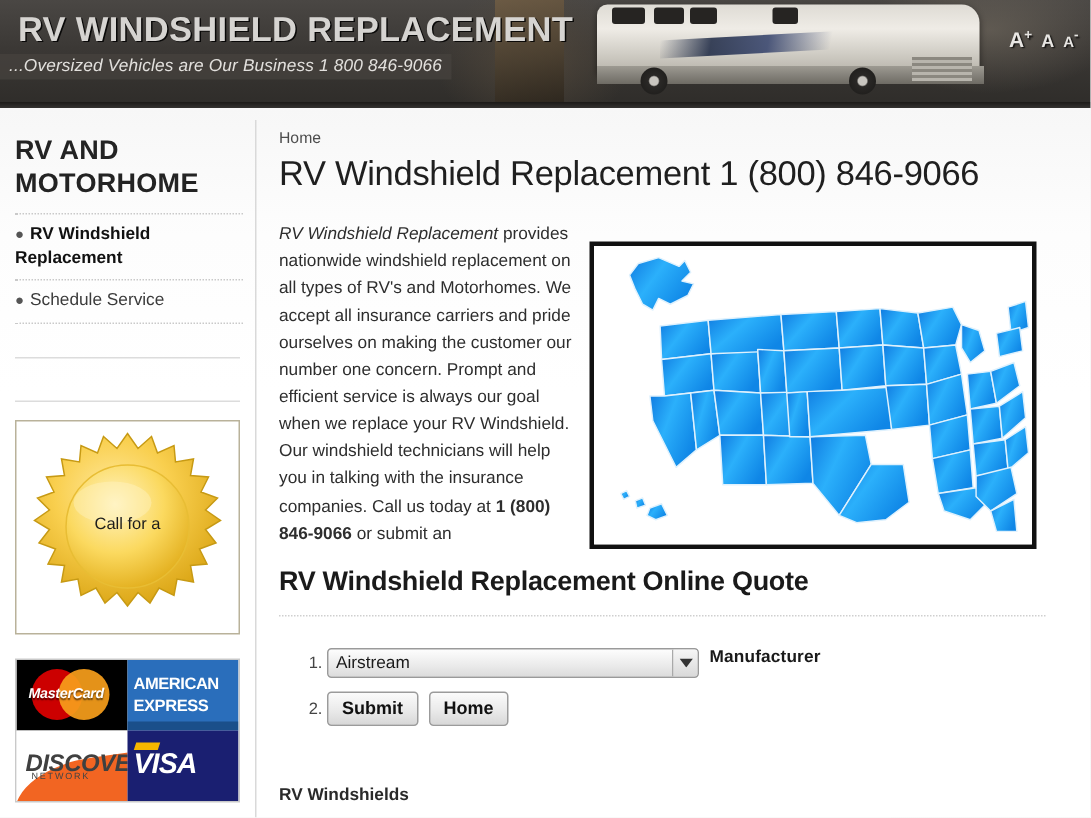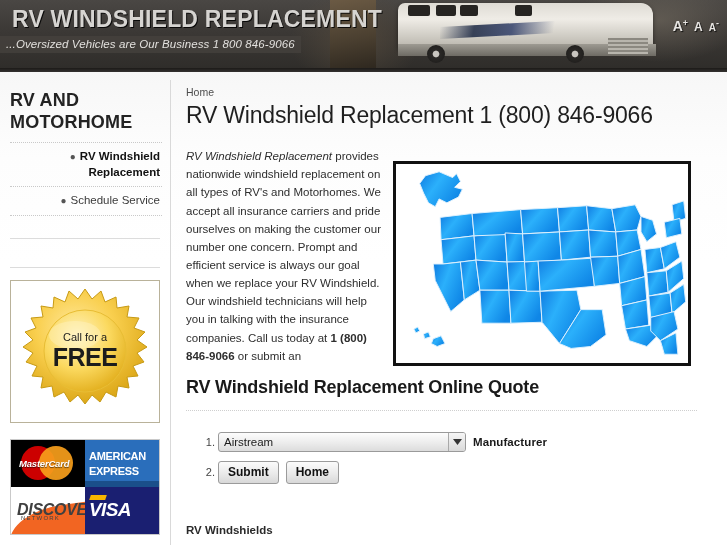--- a/index.html
+++ b/index.html
@@ -105,21 +105,21 @@
     padding: 18px 8px 0 10px;
   }
   .side-divider {
     position:absolute; left:170px; top:8px; width:1px; height:465px;
     background:#d9d9d9;
   }
   .widget-title {
     font-size: 18px; font-weight: bold; color: #232323;
     line-height: 1.2; letter-spacing: .2px; margin: 0 0 9px 0;
   }
-  .nav-list { list-style: none; margin: 0; padding: 0; text-align: right; }
+  .nav-list { list-style: none; margin: 0; padding: 0; }
   .nav-list li {
     border-top: 1px dotted #c9c9c9;
     padding: 6px 2px 6px 0;
     font-size: 11.5px; color: #3b3b3b; line-height: 1.35;
   }
   .nav-list li:last-child { border-bottom: 1px dotted #c9c9c9; }
   .nav-list li .bullet { color:#555; margin-right:4px; font-size:10px; }
   .nav-list li.current { font-weight: bold; color:#111; }
 
   .rule { height:1px; background:#dcdcdc; margin: 22px 2px 0 0; }
@@ -206,21 +206,21 @@
     margin: 0; font-size: 18px; font-weight: bold; color: #1a1a1a; letter-spacing: -.2px;
   }
   .dotted-rule {
     position: absolute; left: 0; top: 338px; width: 511px;
     border-top: 1px dotted #cfcfcf;
   }
 
   .form-area { position: absolute; left: 0; top: 360px; width: 511px; }
   ol.form-list { margin: 0; padding: 0 0 0 32px; list-style: decimal; }
   ol.form-list li { font-size: 11px; color: #444; margin-bottom: 9px; }
-  ol.form-list li .row { display: flex; align-items: center; gap: 7px; }
+  ol.form-list li .row { display: flex; gap: 7px; }
 
   select.mfr {
     width: 248px; height: 20px;
     font-family: "Liberation Sans", sans-serif; font-size: 11.5px; color:#1a1a1a;
     padding: 1px 2px 2px 5px;
     border: 1px solid #9a9a9a; border-radius: 3px;
     background: linear-gradient(180deg,#fdfdfd 0%, #ececec 55%, #dcdcdc 100%);
     -webkit-appearance: none; appearance: none;
   }
   .select-wrap { position: relative; display:inline-block; }
@@ -312,21 +312,20 @@
             </radialGradient>
           </defs>
           <g transform="translate(64,64)">
             <path d="M0,-62 L7,-52 L16,-60 L20,-49 L31,-54 L32,-43 L44,-45 L42,-34 L54,-33 L49,-23 L60,-19 L52,-11 L62,-4 L52,2 L59,11 L48,15 L53,25 L42,26 L44,37 L33,35 L31,46 L21,41 L15,51 L7,44 L0,53 L-7,44 L-15,51 L-21,41 L-31,46 L-33,35 L-44,37 L-42,26 L-53,25 L-48,15 L-59,11 L-52,2 L-62,-4 L-52,-11 L-60,-19 L-49,-23 L-54,-33 L-42,-34 L-44,-45 L-32,-43 L-31,-54 L-20,-49 L-16,-60 L-7,-52 Z" fill="url(#gseal)" stroke="#c79a14" stroke-width="1"></path>
             <circle r="41" fill="url(#ginner)" stroke="#e8bd34" stroke-width="1"></circle>
             <ellipse cx="-10" cy="-16" rx="26" ry="14" fill="#fff6c8" opacity=".4"></ellipse>
           </g>
         </svg>
         <div class="badge-text">
           <span class="bt-call">Call for a</span>
-          <span class="bt-free">FREE</span>
         </div>
       </div>
 
       <div class="cards-box">
         <div class="card-cell c-mc">
           <div class="mc-circ mc-red"></div>
           <div class="mc-circ mc-org"></div>
           <div class="mc-word">MasterCard</div>
         </div>
         <div class="card-cell c-amex">

